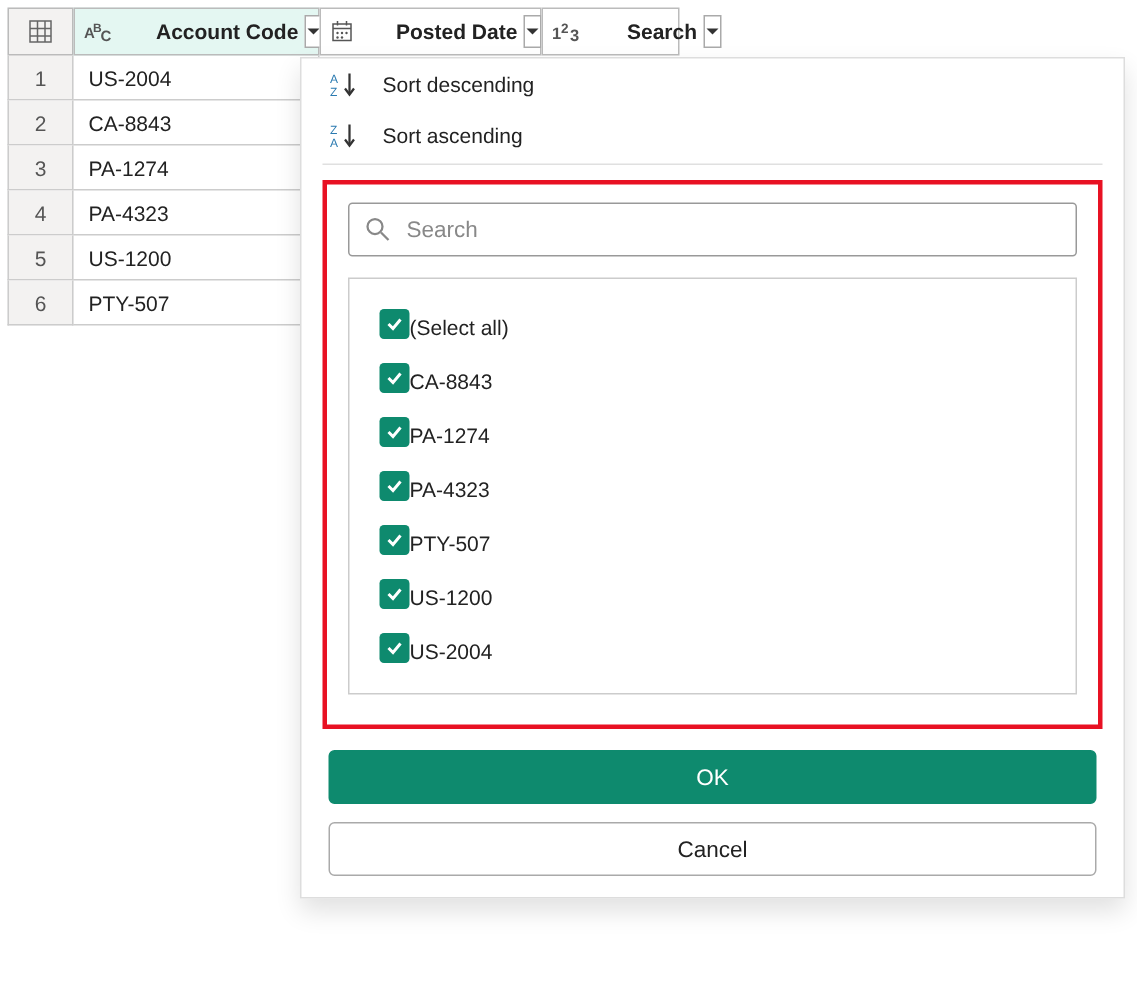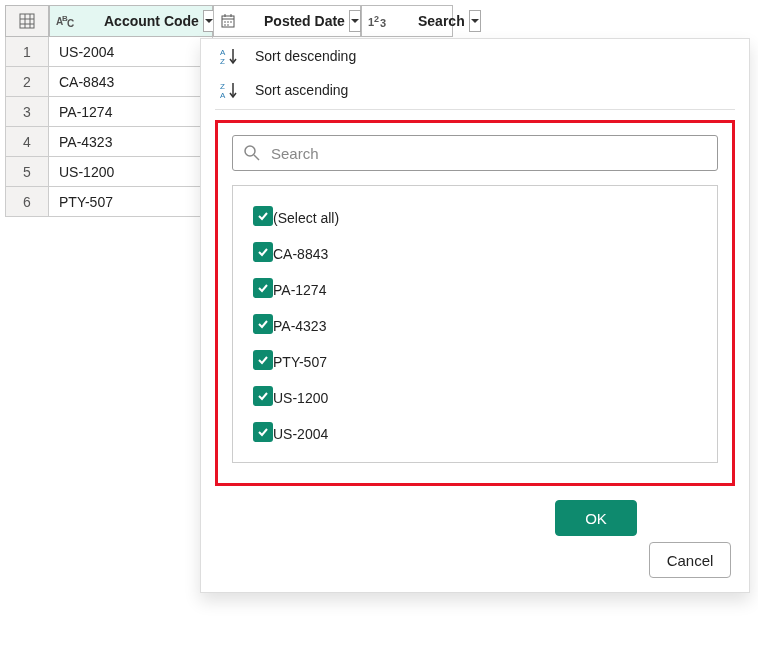--- a/index.html
+++ b/index.html
@@ -173,41 +173,41 @@
       justify-content: center;
       color: #fff;
       font-size: 13px;
     }
 
     .button-row {
       display: flex;
       justify-content: flex-end;
       gap: 12px;
       padding: 14px 18px 4px 18px;
+      flex-direction: column;
     }
     .btn {
       min-width: 82px;
       height: 36px;
       border-radius: 4px;
       font-size: 15px;
       display: flex;
       align-items: center;
       justify-content: center;
       cursor: pointer;
     }
     .btn-primary {
       background: #0e8a6e;
       color: #fff;
       border: 1px solid #0e8a6e;
     }
     .btn-secondary {
       background: #fff;
       color: #222;
       border: 1px solid #aaa;
-      margin-top: 42px;
     }
   </style>
 </head>
 <body>
 
 <div class="table-area">
   <div class="header-row">
     <div class="header-cell row-num-header">
       <svg width="16" height="16" viewBox="0 0 16 16">
           <rect x="1" y="1" width="14" height="14" fill="none" stroke="#666"></rect>

